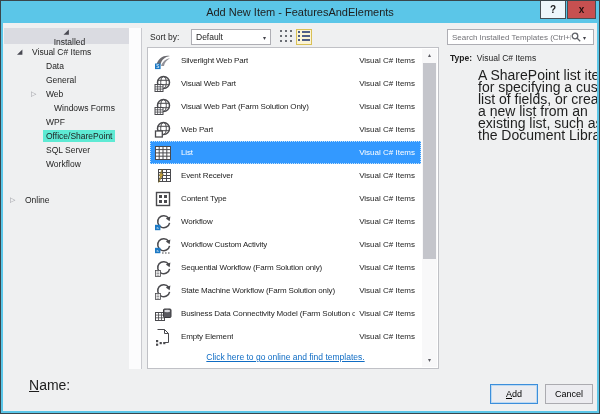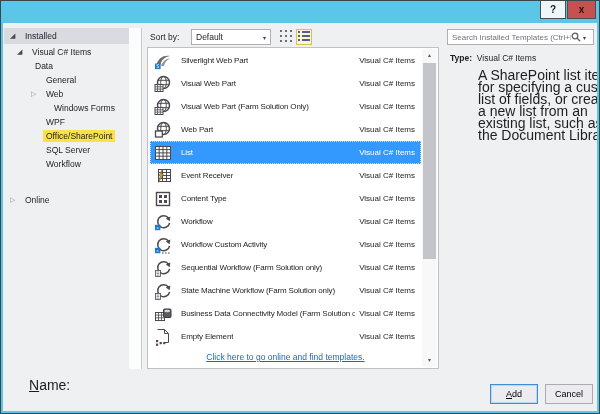--- a/index.html
+++ b/index.html
@@ -13,27 +13,27 @@
   
   .titlebar{position:absolute;top:0;left:0;right:0;height:22px;background:#5bc6e8;
     display:flex;align-items:center;justify-content:center;font-size:11px;z-index:30;}
   .title-buttons{position:absolute;right:3px;top:0;display:flex;}
   .tb-btn{height:18px;display:flex;align-items:center;justify-content:center;
     border:1px solid #474f54;border-top:none;font-size:10px;font-weight:bold;cursor:default;}
   .btn-help{width:26px;background:#eef6fa;}
   .btn-close{width:29px;background:#c75050;margin-left:1px;color:#26100f;}
   
   .installed-header{position:absolute;left:3px;top:27px;width:125px;height:16px;background:#dadbe1;
-    display:flex;align-items:center;font-size:8.5px;padding-left:6px;}
+    display:flex;align-items:center;font-size:8.5px;padding-left:6px;flex-direction:column;}
   .glyph{width:12px;font-size:7px;color:#494952;text-align:left;flex:none;}
   .glyph.dim{color:#8d8d95;}
   .tree{position:absolute;left:3px;top:44px;width:125px;}
   .tree-row{height:14px;display:flex;align-items:center;font-size:8.5px;white-space:nowrap;}
   .tlabel{padding:1px 3px;}
-  .tlabel.sel{background:#fde047;}
+  .tlabel.sel{background:#5eead4;}
   .online-row{position:absolute;left:3px;top:192px;width:125px;height:14px;display:flex;align-items:center;
     font-size:8.5px;padding-left:6px;}
   .sidebar-gutter{position:absolute;left:128px;top:27px;width:13px;height:341px;background:#fcfcfd;
     border-right:1px solid #c9cacf;}
   
   .sort-label{position:absolute;left:149px;top:31px;font-size:8.5px;}
   .sort-dd{position:absolute;left:190px;top:28px;width:80px;height:16px;background:#ffffff;
     border:1px solid #aeaeb4;display:flex;align-items:center;font-size:8.5px;padding:0 4px;}
   .sort-caret{margin-left:auto;font-size:6px;color:#43434a;}
   .view-btn{position:absolute;top:28px;width:16px;height:16px;display:flex;align-items:center;
@@ -78,36 +78,37 @@
   .btn-add{border-color:#3c8edb;box-shadow:inset 0 0 0 1px #bcd9f2;}
   u{text-decoration:underline;}
 </style>
 </head>
 <body>
 
 <div class="dialog">
   <div class="accent-frame"></div>
 
   <div class="titlebar">
+    <span>Add New Item - FeaturesAndElements</span>
     <div class="title-buttons">
       <div class="tb-btn btn-help">?</div>
       <div class="tb-btn btn-close">x</div>
     </div>
   </div>
 
   <div class="installed-header">
     <span class="glyph">◢</span>
     <span class="tlabel">Installed</span>
   </div>
   <div class="tree" id="tree">
       <div class="tree-row" style="padding-left: 13px;">
         <span class="glyph">◢</span>
         <span class="tlabel">Visual C# Items</span>
       </div>
-      <div class="tree-row" style="padding-left: 16px;">
+      <div class="tree-row" style="padding-left: 27px;">
         <span class="glyph"></span>
         <span class="tlabel">Data</span>
       </div>
       <div class="tree-row" style="padding-left: 27px;">
         <span class="glyph"></span>
         <span class="tlabel">General</span>
       </div>
       <div class="tree-row" style="padding-left: 27px;">
         <span class="glyph dim">▷</span>
         <span class="tlabel">Web</span>

